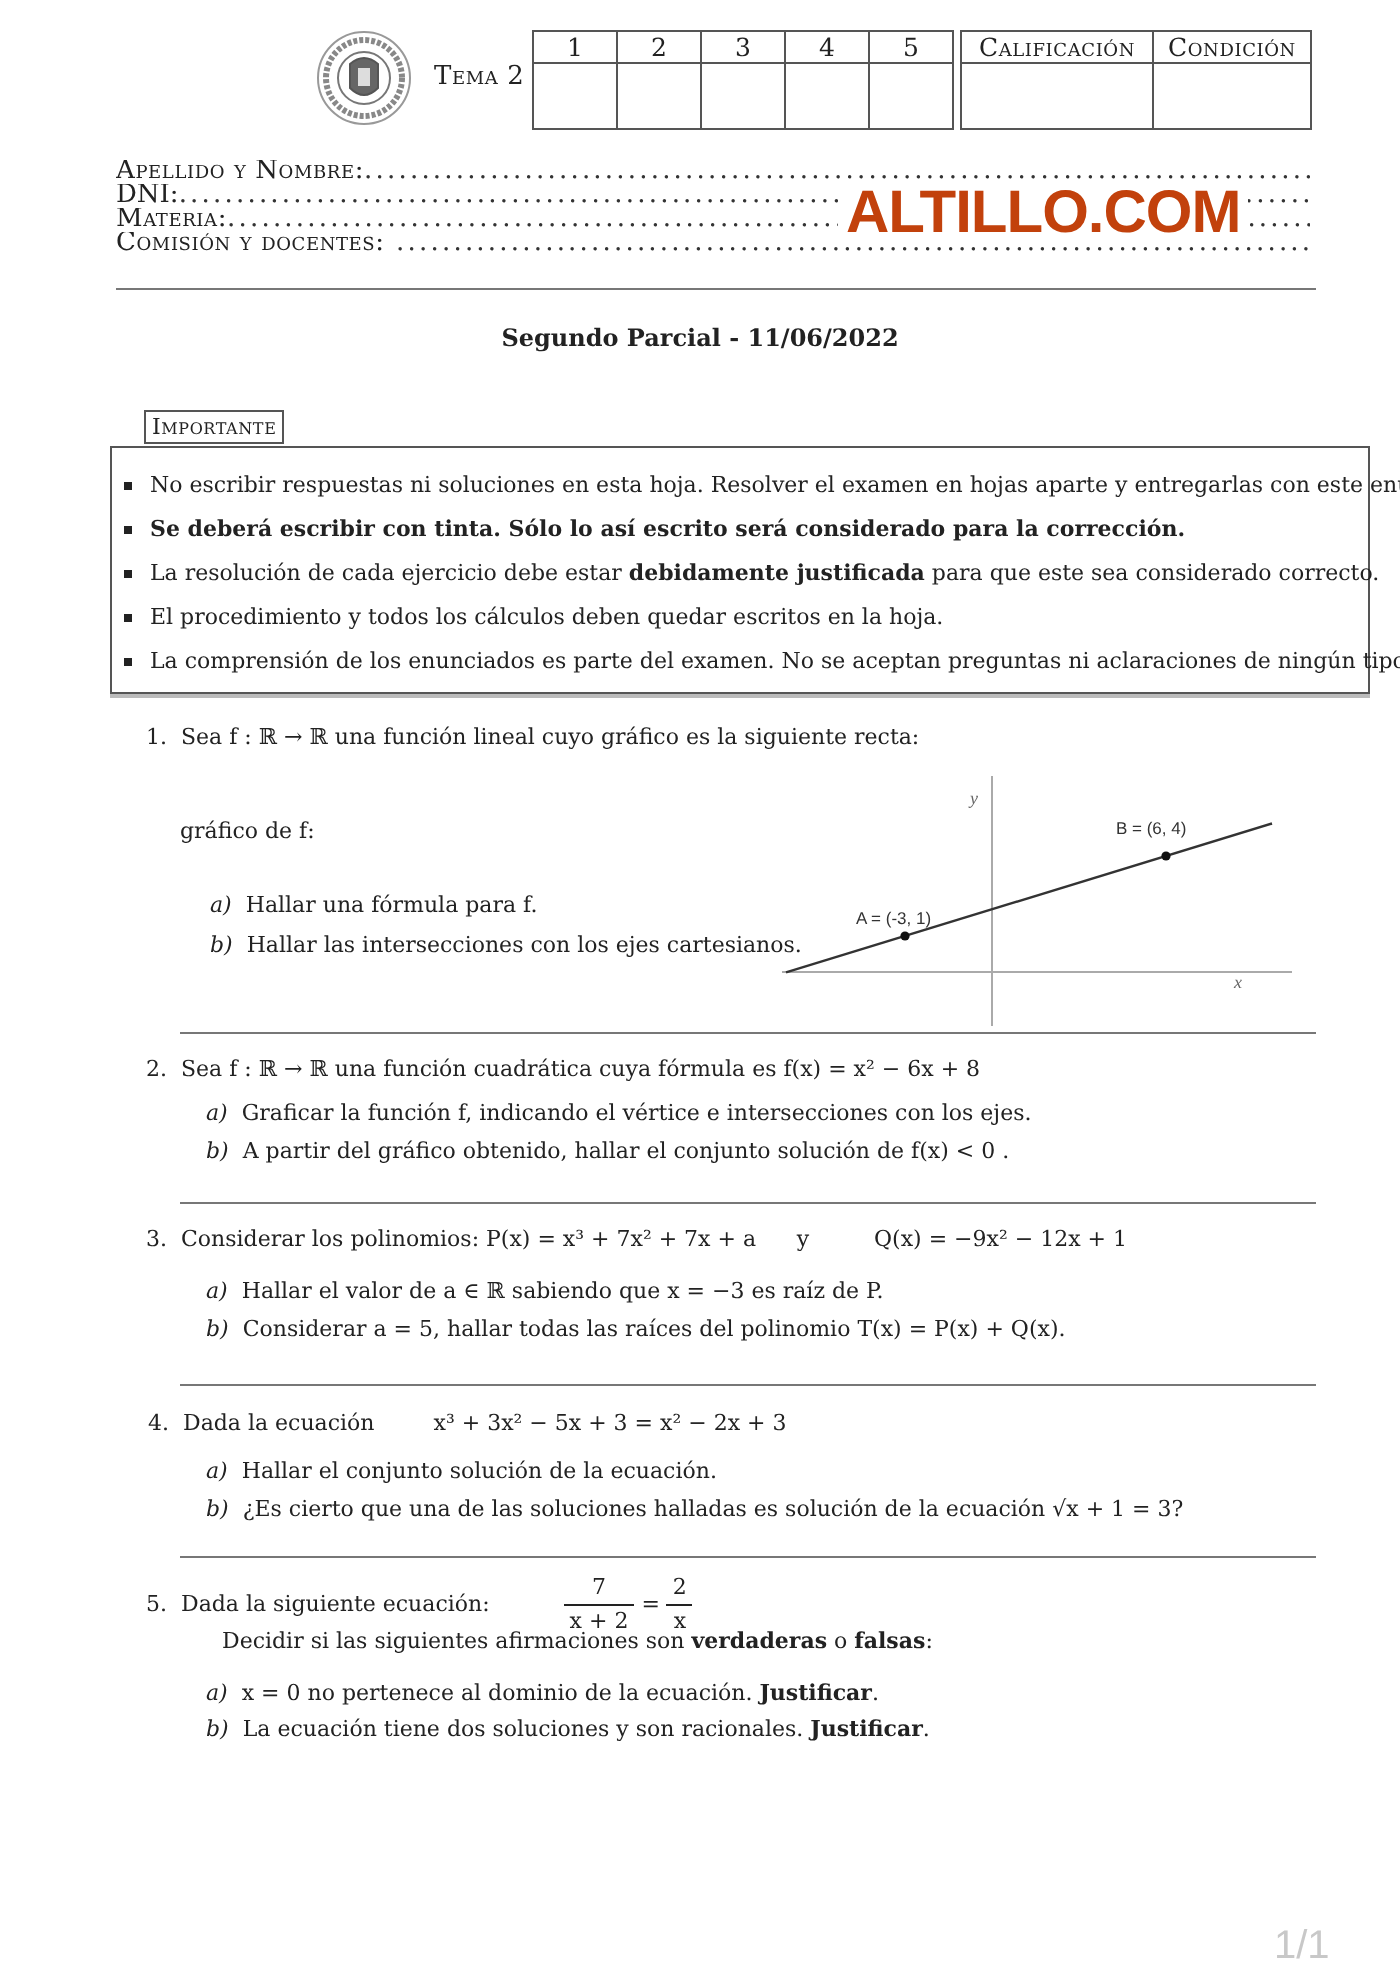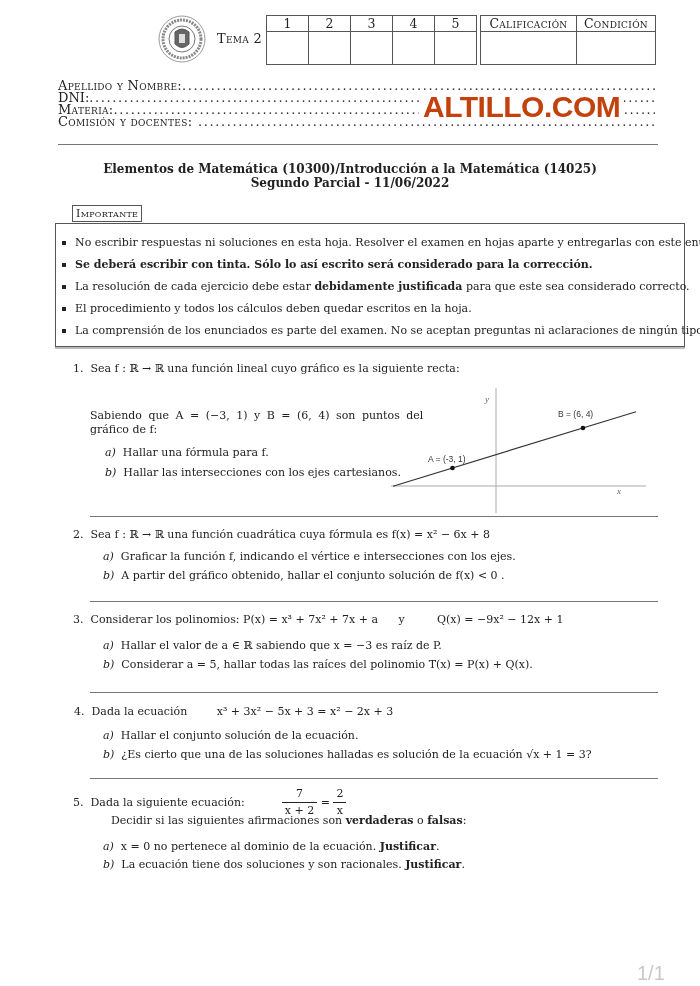--- a/index.html
+++ b/index.html
@@ -101,41 +101,39 @@
   <div class="field">
       <span class="lab sc">Comisión y docentes:</span>
       <span class="dots">&nbsp;......................................................................................................................................................</span>
     </div>
 </div>
 <div class="watermark">ALTILLO.COM</div>
 
 <div class="hr" style="left:58px; top:144px; width:600px;"></div>
 
 <div class="title">
-  <div>Elementos de Matemática (10300)/Introducción a la Matemática (14025)</div>
   <div>Segundo Parcial - 11/06/2022</div>
 </div>
 
 <div class="imp-label sc">Importante</div>
 <div class="imp-box">
   <ul>
     <li><span>No escribir respuestas ni soluciones en esta hoja. Resolver el examen en hojas aparte y entregarlas con este enunciado.</span></li>
     <li><span class="b">Se deberá escribir con tinta. Sólo lo así escrito será considerado para la corrección.</span></li>
     <li><span>La resolución de cada ejercicio debe estar </span><span class="b">debidamente justificada</span><span> para que este sea considerado correcto.</span></li>
     <li><span>El procedimiento y todos los cálculos deben quedar escritos en la hoja.</span></li>
     <li><span>La comprensión de los enunciados es parte del examen. No se aceptan preguntas ni aclaraciones de ningún tipo.</span></li>
   </ul>
 </div>
 
 <div class="ex" style="left:73px; top:362px;">
   <span>1.</span>&nbsp;
   <span>Sea f : ℝ → ℝ una función lineal cuyo gráfico es la siguiente recta:</span>
 </div>
 <div class="ex" style="left:90px; top:409px;">
-  <div style="word-spacing:3px;">Sabiendo que A = (−3, 1) y B = (6, 4) son puntos del</div>
   <div>gráfico de f:</div>
 </div>
 <div class="item" style="left:105px; top:446px;"><i>a)</i>&nbsp; <span>Hallar una fórmula para f.</span></div>
 <div class="item" style="left:105px; top:466px;"><i>b)</i>&nbsp; <span>Hallar las intersecciones con los ejes cartesianos.</span></div>
 
 <svg class="graph" viewBox="0 0 260 125">
   <line x1="3" y1="98" x2="258" y2="98" stroke="#aaa" stroke-width="1"></line>
   <line x1="108" y1="0" x2="108" y2="125" stroke="#aaa" stroke-width="1"></line>
   <line id="fline" x1="5" y1="98.2375478927203" x2="248" y2="23.754789272030656" stroke="#333" stroke-width="1.2"></line>
   <circle id="ptA" r="2.3" fill="#111" cx="64.5" cy="80"></circle>

